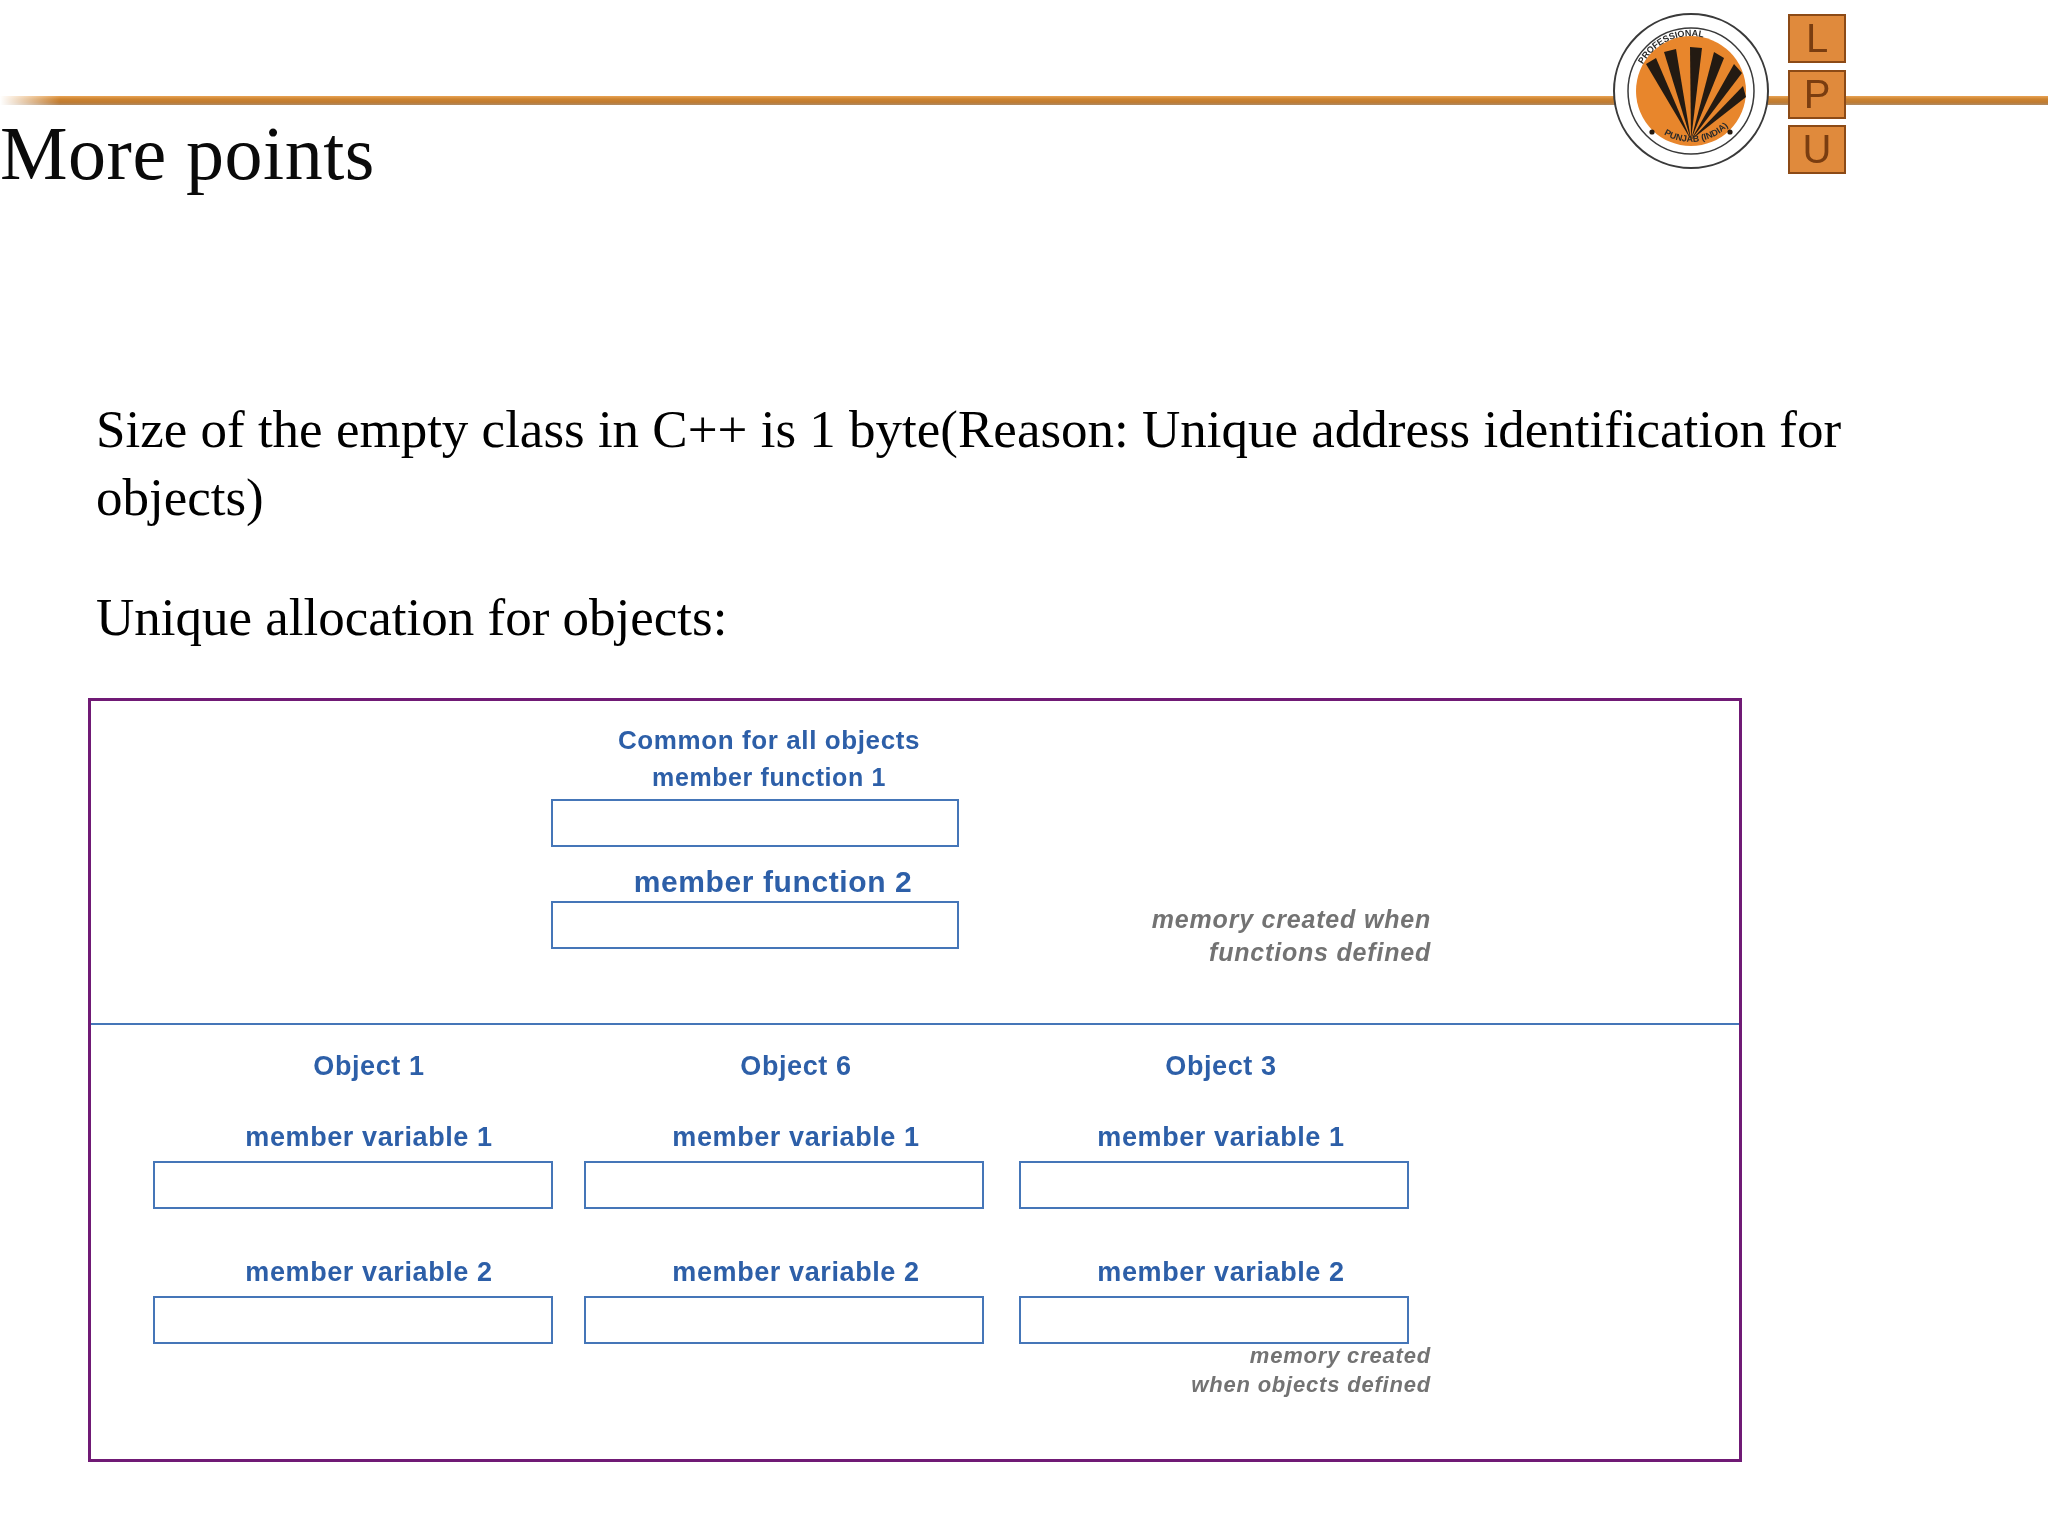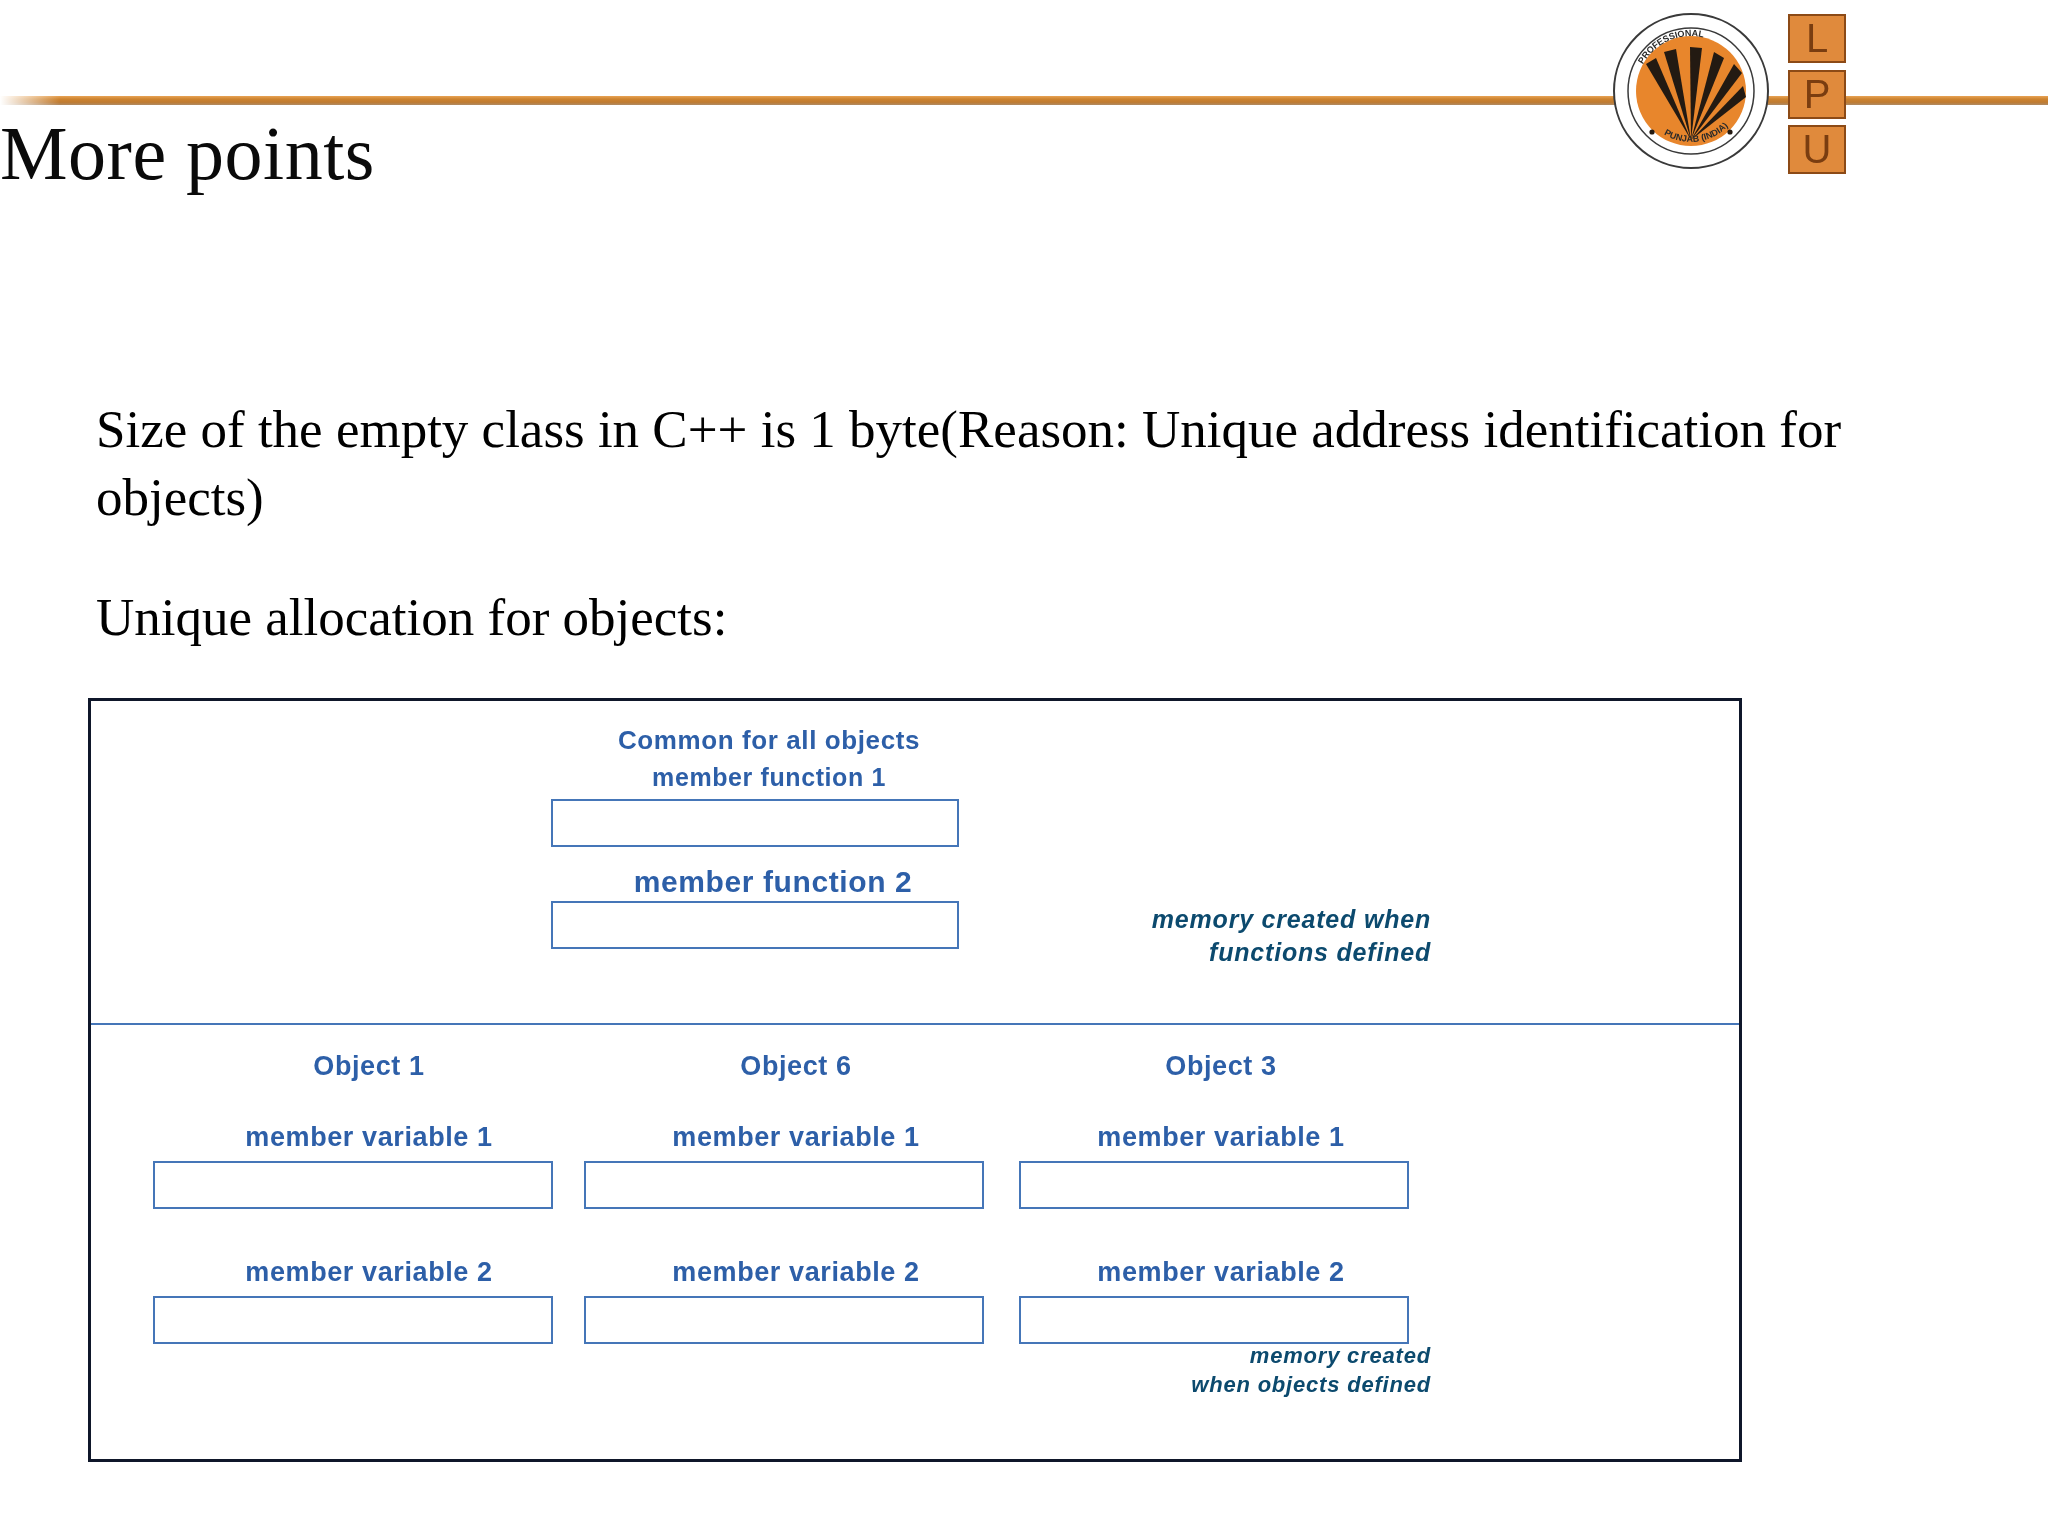--- a/index.html
+++ b/index.html
@@ -110,21 +110,21 @@
     margin-top: 52px;
   }
 
   
   #memory-diagram {
     position: absolute;
     left: 88px;
     top: 698px;
     width: 1654px;
     height: 764px;
-    border: 3px solid #0f172a;
+    border: 3px solid #701a75;
     box-sizing: border-box;
     background: #ffffff;
   }
   #diagram-divider {
     position: absolute;
     left: 0;
     top: 322px;
     width: 1648px;
     height: 0;
     border-top: 2px solid #4576b8;
@@ -133,21 +133,21 @@
   .diag-label {
     font-family: "Liberation Sans", sans-serif;
     color: #2d5fa8;
     font-weight: bold;
     letter-spacing: 0.6px;
     text-align: center;
     white-space: nowrap;
   }
   .diag-note {
     font-family: "Liberation Sans", sans-serif;
-    color: #0c4a6e;
+    color: #737373;
     font-weight: bold;
     font-style: italic;
     letter-spacing: 0.8px;
     text-align: right;
     line-height: 1.32;
     white-space: nowrap;
   }
   .diag-box {
     border: 2px solid #4576b8;
     background: #ffffff;

